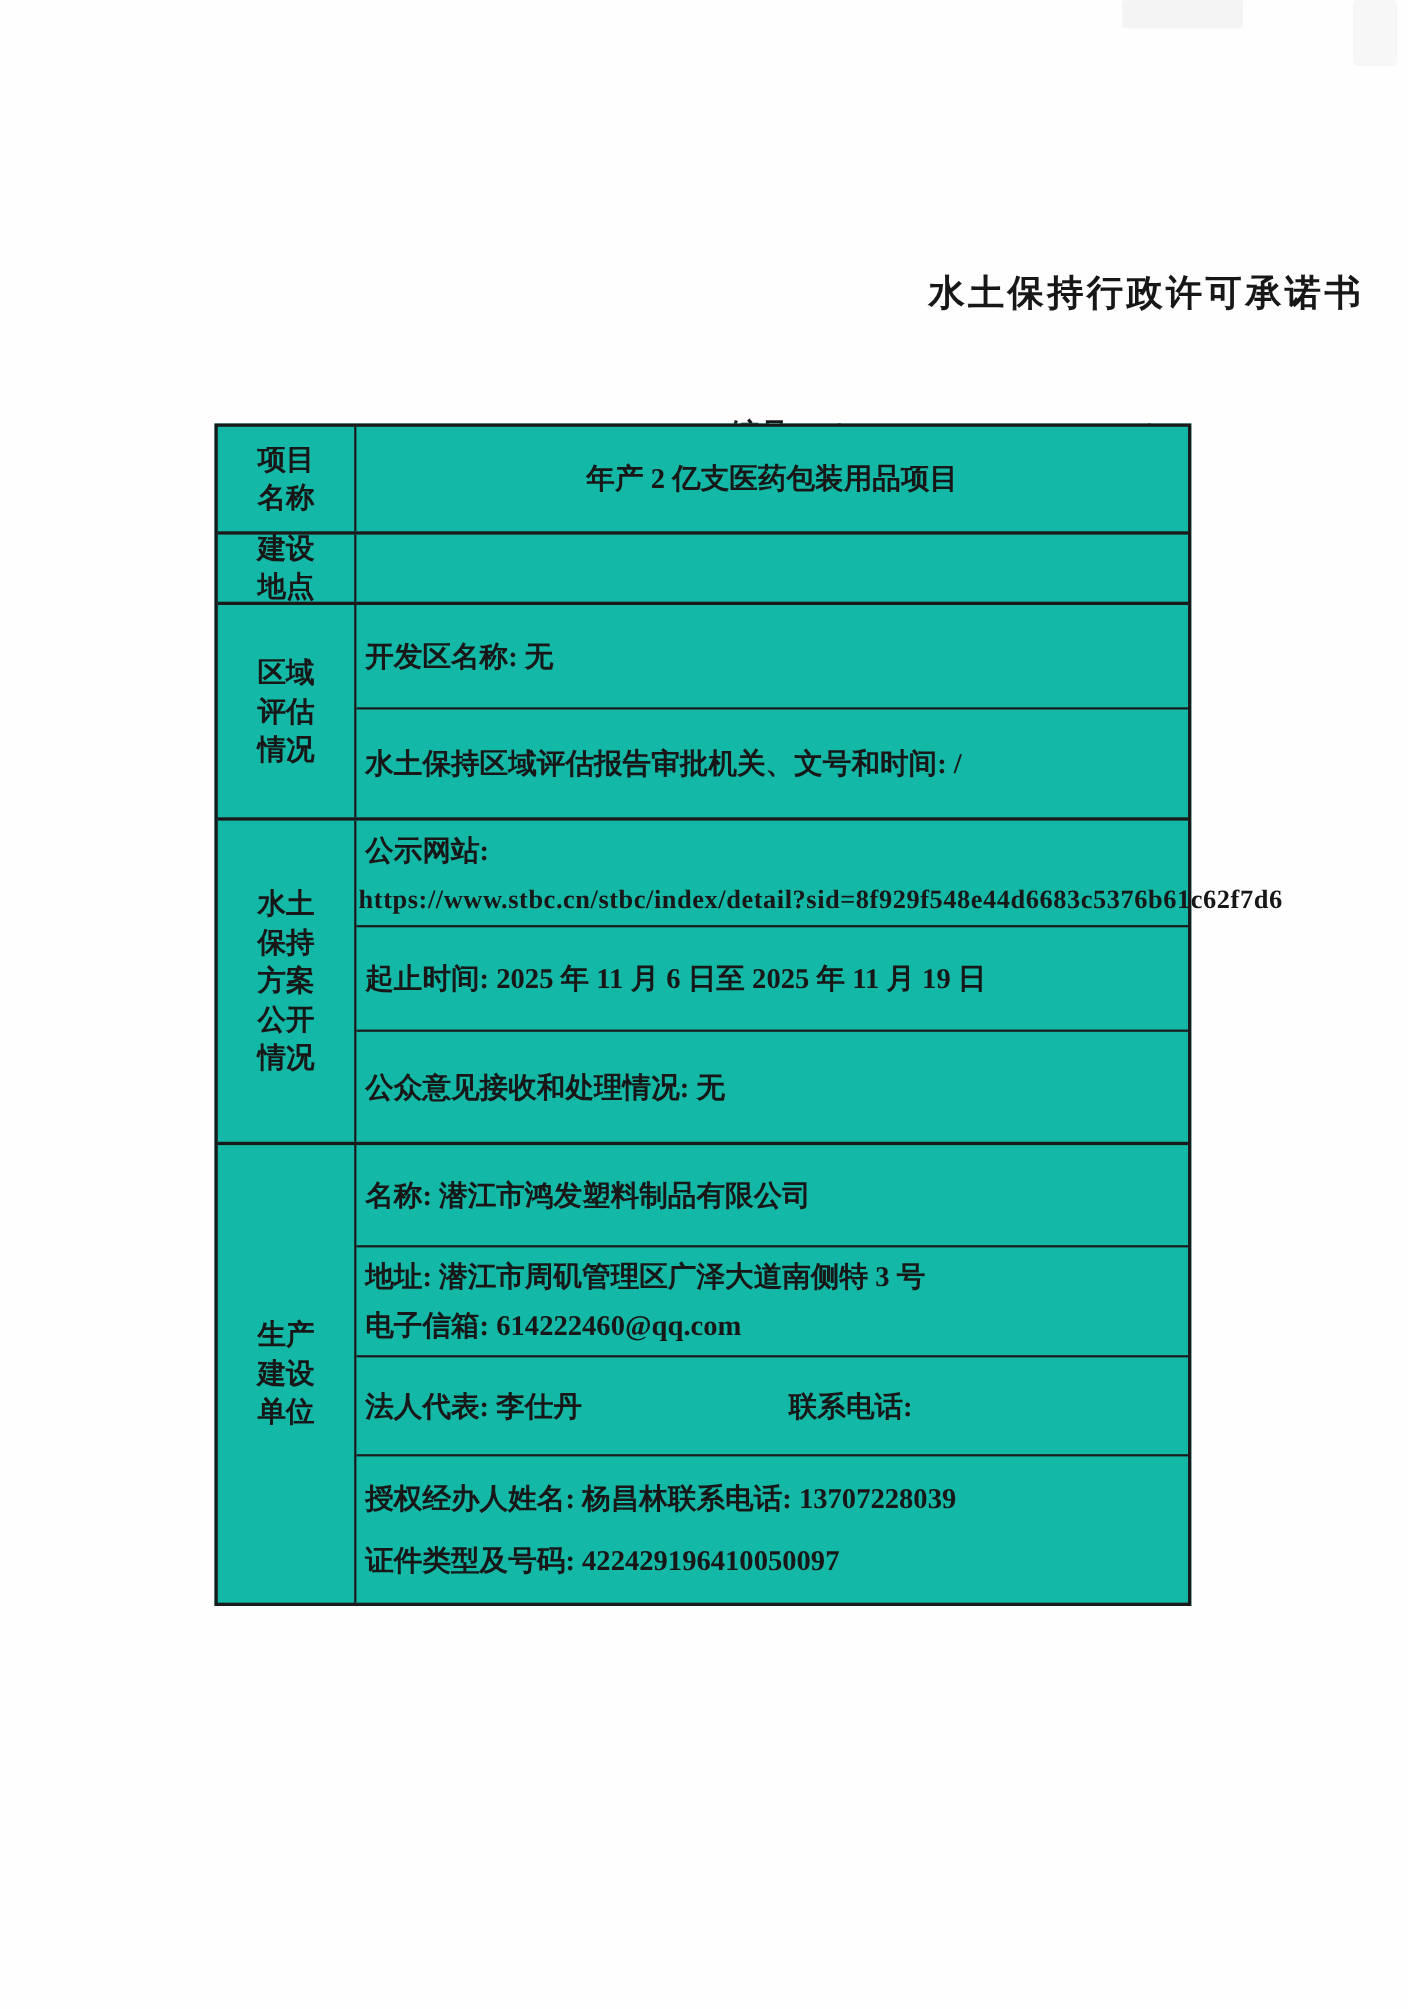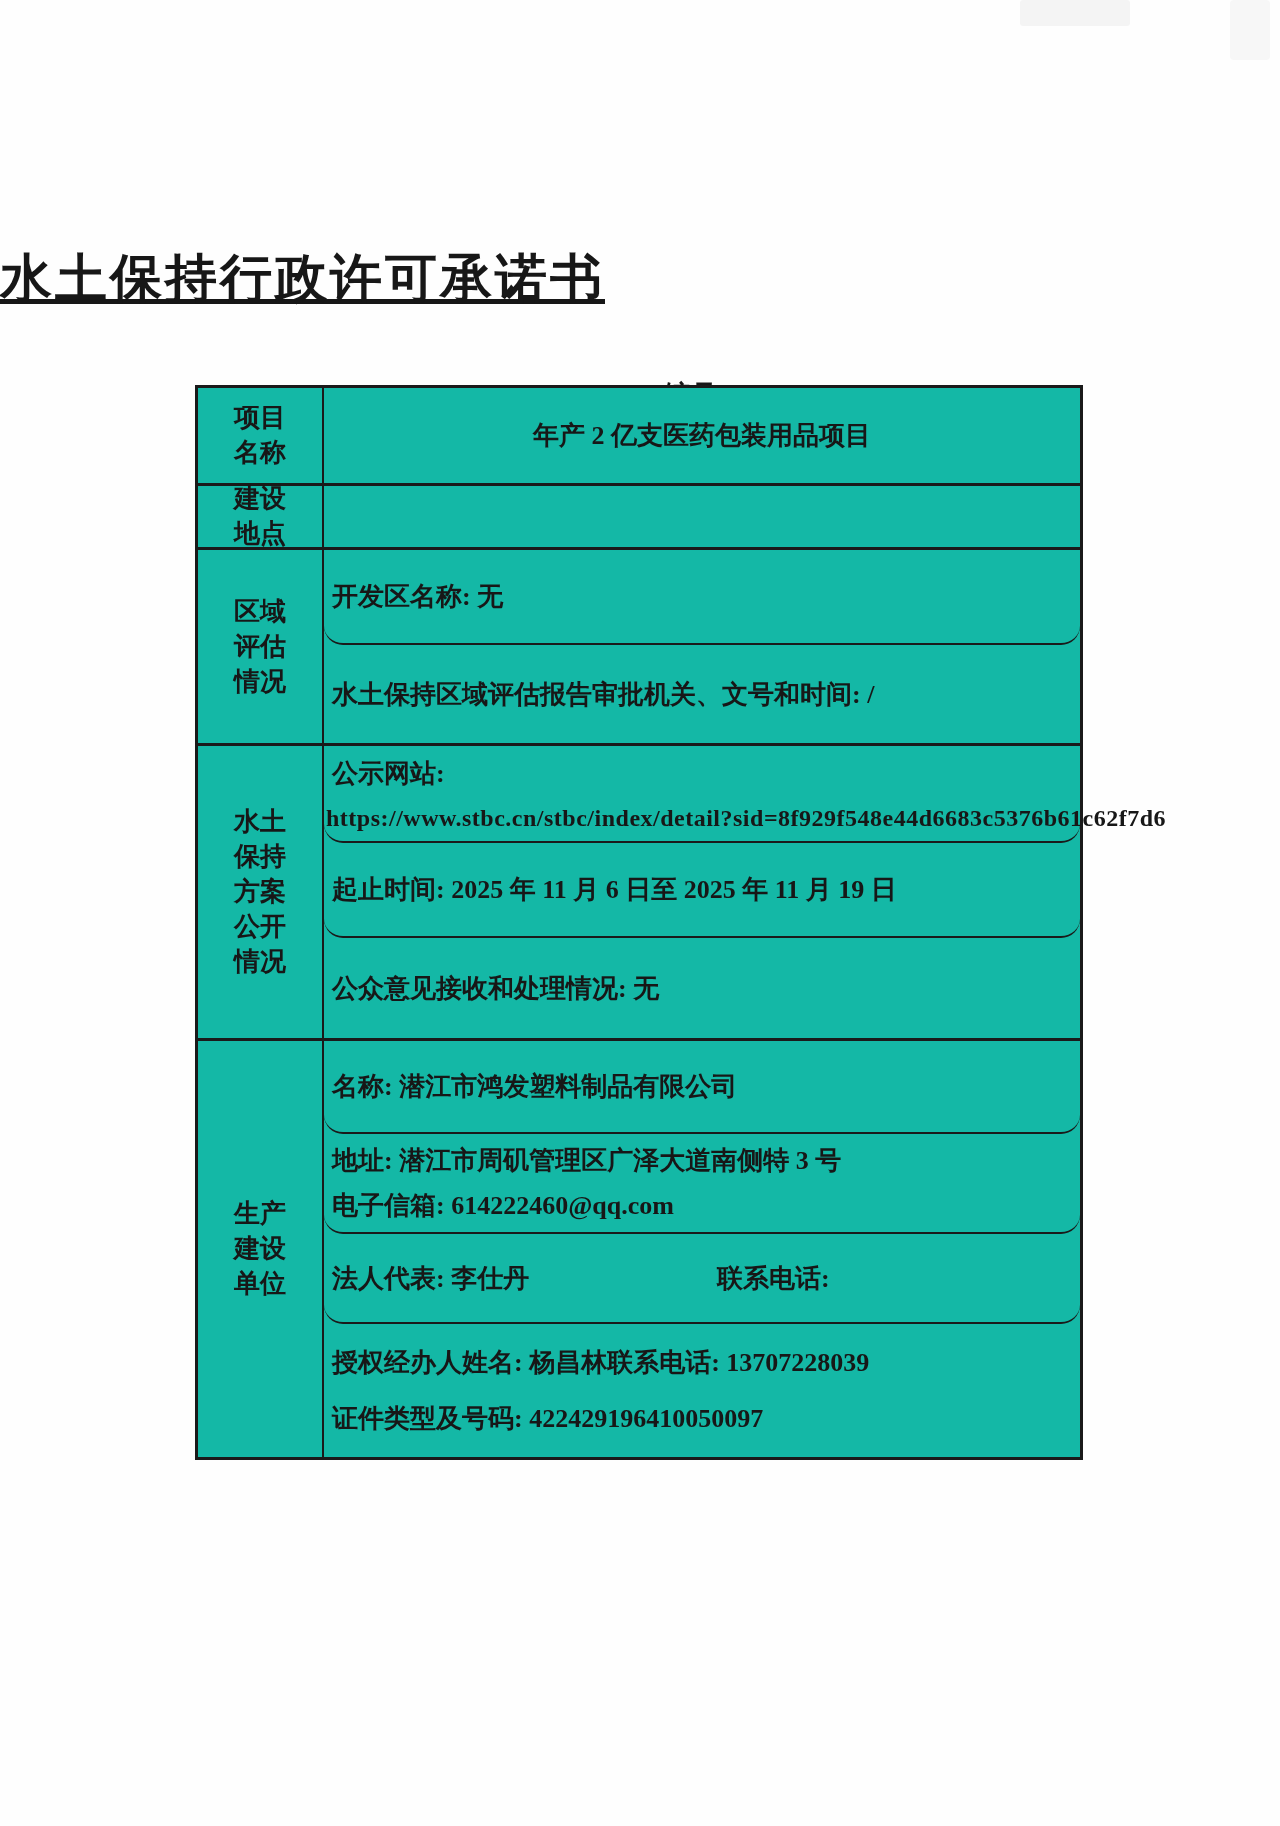--- a/index.html
+++ b/index.html
@@ -16,22 +16,22 @@
   .scan-artifact{
     position:absolute;top:0;right:150px;width:110px;height:26px;
     background:#f4f4f4;border-radius:3px;
   }
   .scan-artifact2{
     position:absolute;top:0;right:10px;width:40px;height:60px;
     background:#f7f7f7;border-radius:4px;
   }
   .title{
     position:absolute;top:244px;left:0;width:1240px;
-    margin:0;text-align:left;
-    font-size:52px;letter-spacing:3px;font-weight:bold;text-decoration:underline;
+    margin:0;text-align:right;
+    font-size:33px;letter-spacing:3px;font-weight:bold;
   }
   .serial{
     position:absolute;top:341px;left:664px;
     font-size:27px;display:flex;align-items:flex-end;margin-top:36px;
   }
   .serial .lbl{margin-right:14px;}
   .serial-gap{display:inline-block;width:272px;}
   .tbl{
     position:absolute;left:195px;top:385px;width:888px;
     border:3px solid #1a1a1a;
@@ -44,21 +44,21 @@
     width:124px;flex:0 0 124px;
     border-right:2px solid #1a1a1a;
     display:flex;flex-direction:column;align-items:center;justify-content:center;
     gap:9px;font-size:26px;line-height:1;
   }
   .content{flex:1;display:flex;flex-direction:column;min-width:0;}
   .sub{box-sizing:border-box;border-bottom:2px solid #1a1a1a;display:flex;font-size:26px;}
   .sub:last-child{border-bottom:none;}
   .v-center{align-items:center;}
   .h-center{justify-content:center;}
-  .pad{padding-left:8px;border-radius:19px;}
+  .pad{padding-left:8px;}
   .col{flex-direction:column;justify-content:space-evenly;}
   .col.top{justify-content:center;gap:14px;}
   .url{font-size:24px;letter-spacing:0.5px;margin-left:-6px;white-space:nowrap;}
   .pair{display:flex;align-items:center;width:100%;}
   .pair .first{display:inline-block;width:385px;}
   .lines{display:flex;flex-direction:column;justify-content:space-evenly;width:100%;height:100%;}
   .lines .row{display:flex;align-items:center;}
 </style>
 </head>
 <body>

